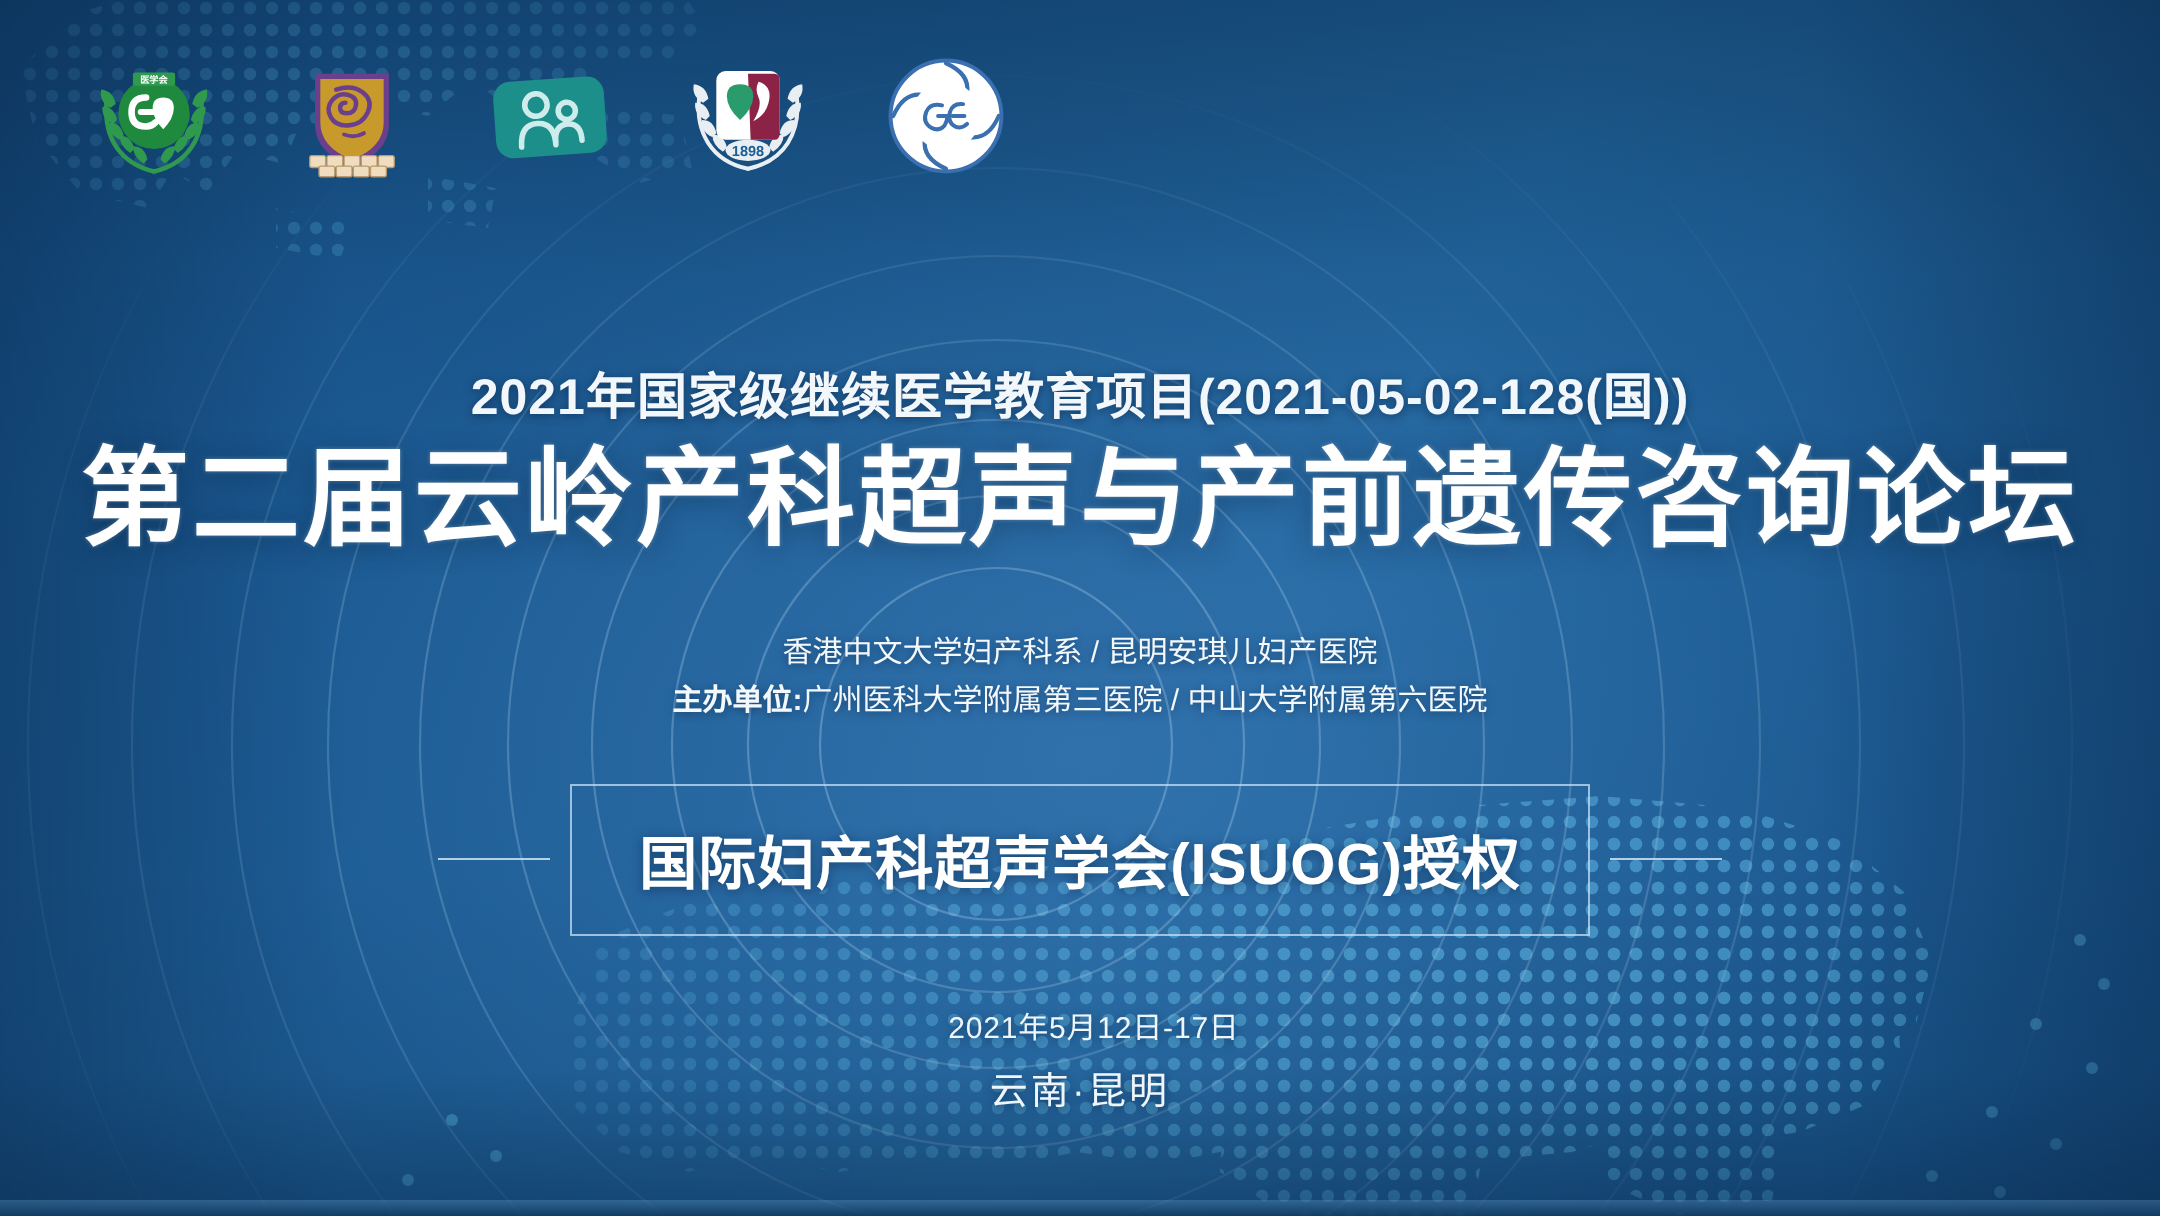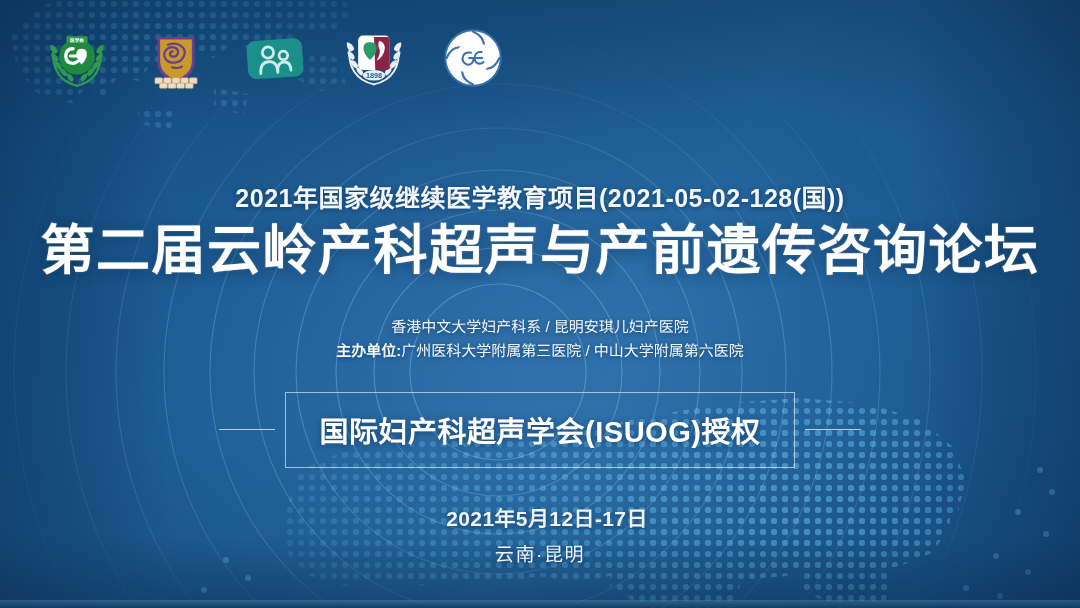--- a/index.html
+++ b/index.html
@@ -134,22 +134,22 @@
     text-shadow: 0 1px 6px rgba(5,30,60,0.5);
     white-space: nowrap;
   }
 
   .meta {
     margin-top: 34px;
     color: #eef5fb;
     text-shadow: 0 1px 4px rgba(5,30,60,0.5);
   }
   .meta .date {
-    font-size: 21px;
-    font-weight: 700;
+    font-size: 15px;
+    font-weight: 400;
     letter-spacing: 0.4px;
     padding-left: 14px;
   }
   .meta .place {
     margin-top: 7px;
     font-size: 19px;
     letter-spacing: 1.6px;
   }
 </style>
 </head>

